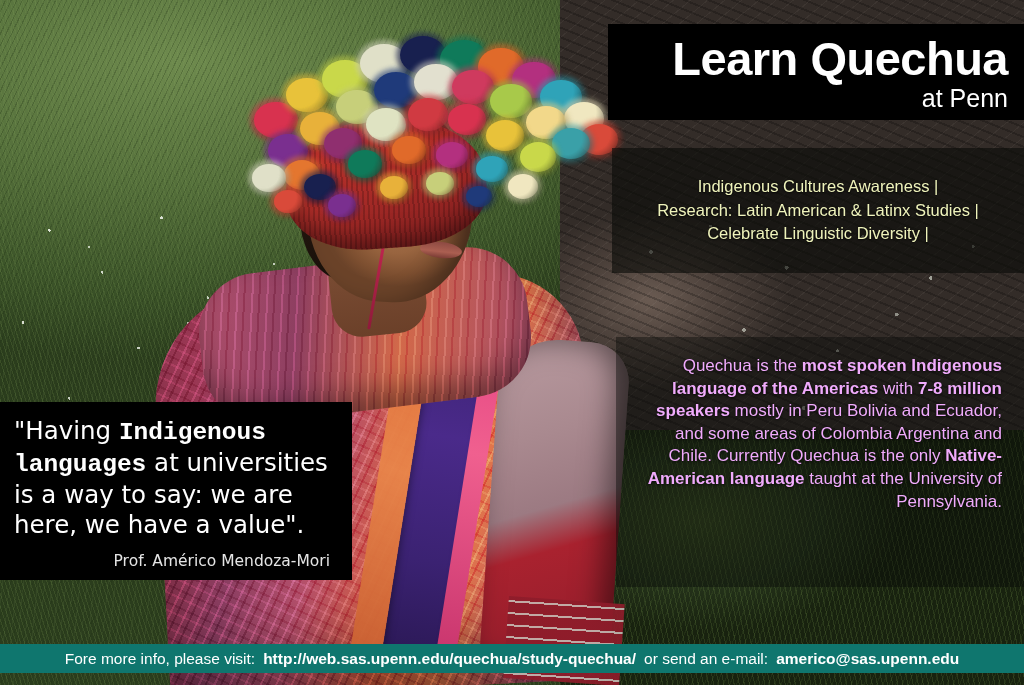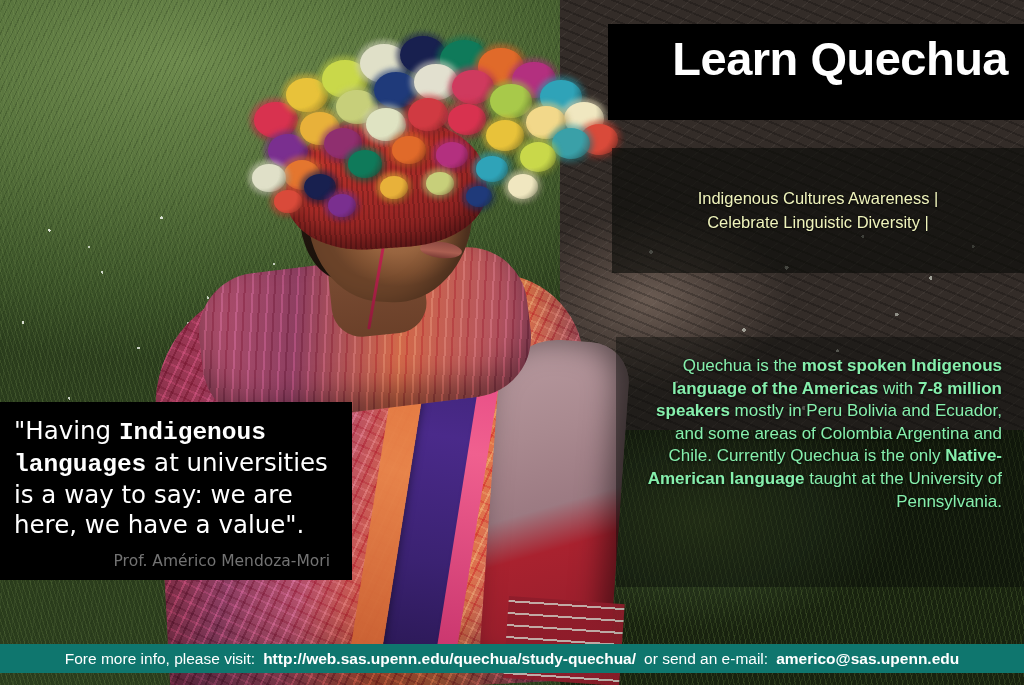--- a/index.html
+++ b/index.html
@@ -280,36 +280,36 @@
   }
   .tagline div{white-space:nowrap;}
 
   .body-box{
     position:absolute;left:616px;top:337px;width:408px;height:250px;
     background:rgba(8,10,8,.42);
     box-sizing:border-box;
     padding:18px 22px 10px 14px;
   }
   .body-text{
-    color:#86efac;font-size:17px;line-height:1.33;text-align:right;margin:0;
+    color:#f0abfc;font-size:17px;line-height:1.33;text-align:right;margin:0;
     text-shadow:0 1px 3px rgba(0,0,0,.85);
   }
   .body-text b{font-weight:bold;}
 
   .quote-box{
     position:absolute;left:0;top:402px;width:352px;height:178px;
     background:#000;box-sizing:border-box;padding:14px 18px 10px 14px;
   }
   .quote-text{
     color:#fff;font-size:24.5px;line-height:1.22;margin:0;
     font-family:"DejaVu Sans", sans-serif;
   }
   .quote-text b{font-weight:bold;font-family:Liberation Mono, monospace;}
   .quote-attr{
-    color:#737373;font-size:15.5px;text-align:right;margin:12px 4px 0 0;
+    color:#e5e5e5;font-size:15.5px;text-align:right;margin:12px 4px 0 0;
     font-family:"DejaVu Sans", sans-serif;
   }
 
   .footer-bar{
     position:absolute;left:0;top:644px;width:1024px;height:29px;
     background:#0f766e;
     display:flex;align-items:center;justify-content:center;
   }
   .footer-text{
     color:#fff;font-size:15.5px;white-space:nowrap;margin:0;
@@ -389,25 +389,27 @@
           <div class="pom" style="left: 88px; top: 170px; width: 28px; height: 23px; background: radial-gradient(circle at 35% 32%, rgb(122, 47, 143) 0%, rgb(122, 47, 143) 52%, rgba(0, 0, 0, 0.42) 100%);"></div>
           <div class="pom" style="left: 140px; top: 152px; width: 28px; height: 23px; background: radial-gradient(circle at 35% 32%, rgb(232, 177, 58) 0%, rgb(232, 177, 58) 52%, rgba(0, 0, 0, 0.42) 100%);"></div>
           <div class="pom" style="left: 186px; top: 148px; width: 28px; height: 23px; background: radial-gradient(circle at 35% 32%, rgb(199, 207, 122) 0%, rgb(199, 207, 122) 52%, rgba(0, 0, 0, 0.42) 100%);"></div>
           <div class="pom" style="left: 226px; top: 162px; width: 26px; height: 21px; background: radial-gradient(circle at 35% 32%, rgb(31, 58, 122) 0%, rgb(31, 58, 122) 52%, rgba(0, 0, 0, 0.42) 100%);"></div>
         </div>
     </div>
   </div>
 
   <div class="title-box">
     <h1 class="title-main">Learn Quechua</h1>
+    <div class="title-sub">at Penn</div>
   </div>
 
   <div class="tagline-box">
     <div class="tagline" id="tagline">
         <div>Indigenous Cultures Awareness |</div>
+        <div>Research: Latin American &amp; Latinx Studies |</div>
         <div>Celebrate Linguistic Diversity |</div>
       </div>
   </div>
 
   <div class="body-box">
     <p class="body-text" id="body-text"><span>Quechua is the </span><b>most spoken Indigenous language of the Americas</b><span>  with </span><b>7-8 million speakers</b><span> mostly in Peru Bolivia and Ecuador, and some areas of Colombia Argentina and Chile. Currently Quechua is the only </span><b>Native-American language</b><span> taught at the University of Pennsylvania.</span></p>
   </div>
 
   <div class="quote-box">
     <p class="quote-text" id="quote-text"><span>"Having </span><b>Indigenous languages</b><span> at universities is a way to say: we are here, we have a value".</span></p>

